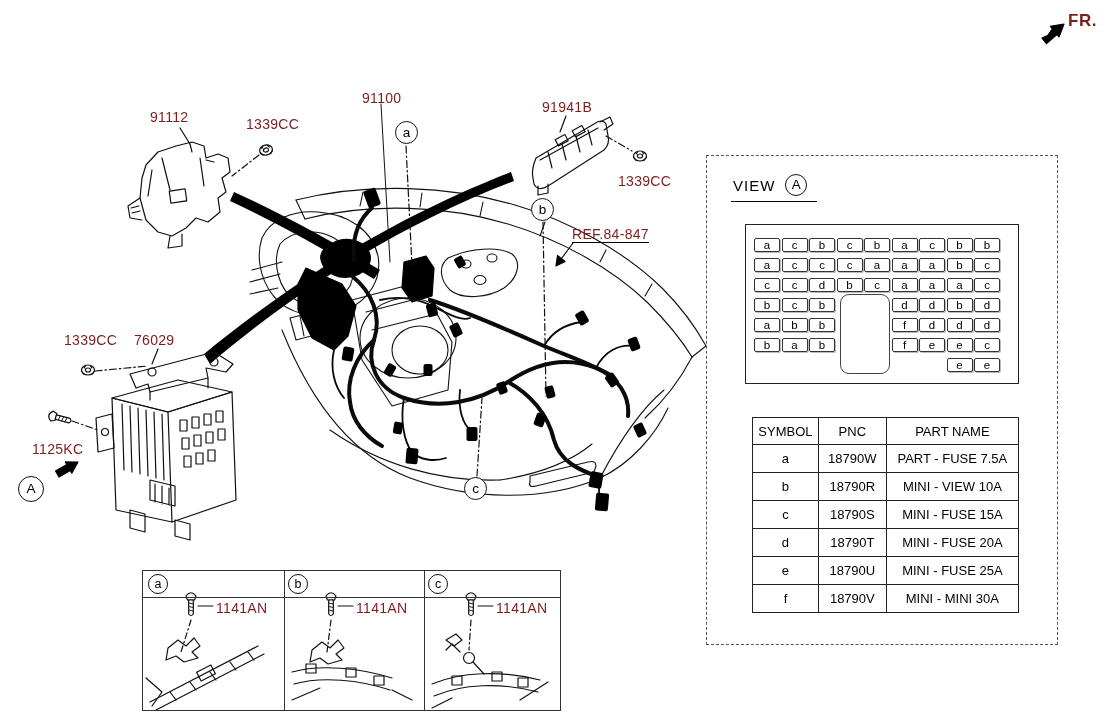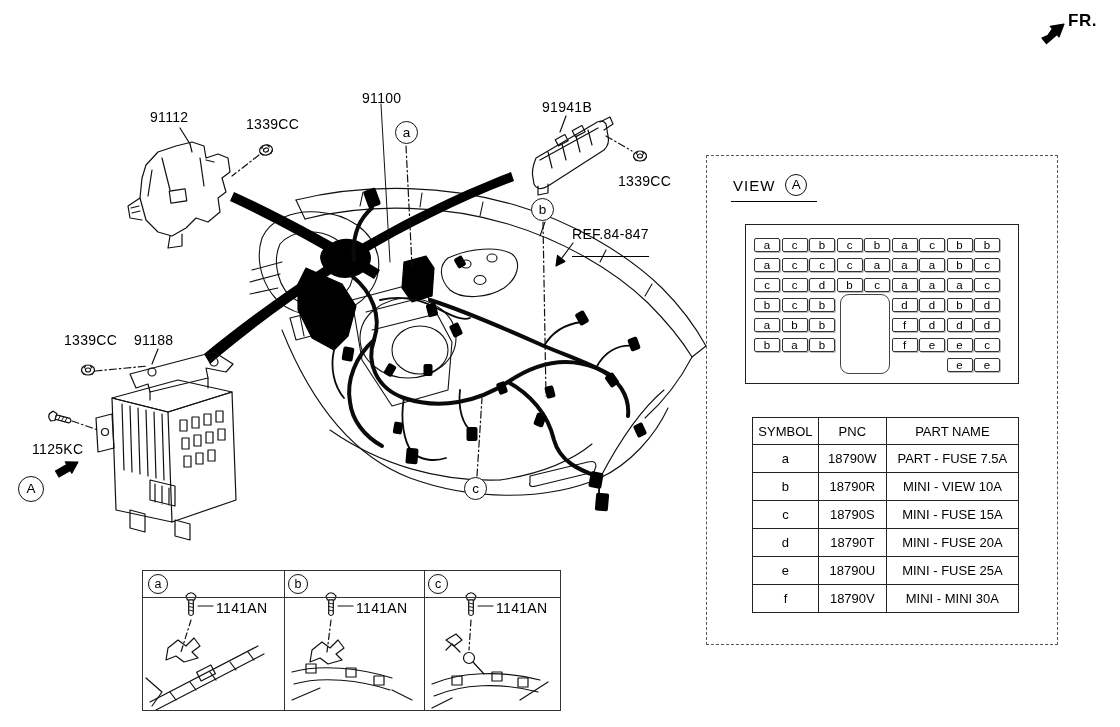--- a/index.html
+++ b/index.html
@@ -3,24 +3,24 @@
 <meta charset="utf-8">
 <style>
   html,body{margin:0;padding:0;background:#ffffff;}
   .canvas{
     position:relative;width:1120px;height:727px;background:#ffffff;
     font-family:"Liberation Sans", sans-serif;color:#000;overflow:hidden;
   }
   svg.art{position:absolute;left:0;top:0;z-index:1;}
   .lbl{
     position:absolute;z-index:3;font-size:14px;letter-spacing:0.3px;
-    white-space:nowrap;color:#000000;
+    white-space:nowrap;color:#7f1d1d;
   }
   .lbl.fr{font-size:17px;font-weight:bold;letter-spacing:0.5px;}
-  .lbl.underlined{border-bottom:1.2px solid #000;padding-bottom:14px;}
+  .lbl.underlined{border-bottom:1.2px solid #000;padding-bottom:0;}
   .callout{
     position:absolute;z-index:3;width:23px;height:23px;border:1.3px solid #111;
     border-radius:50%;text-align:center;line-height:22px;font-size:13.5px;
     background:#fff;box-sizing:border-box;
   }
   .callout.big{width:26px;height:26px;line-height:24px;}
   .callout.small{width:20px;height:20px;line-height:18px;font-size:12.5px;}
   
   .view-panel{
     position:absolute;left:706px;top:155px;width:352px;height:490px;
@@ -277,21 +277,21 @@
   </svg>
 
   <div class="lbl fr" style="left:1068px;top:11px">FR.</div>
   <div class="lbl" style="left:150px;top:109px">91112</div>
   <div class="lbl" style="left:246px;top:116px">1339CC</div>
   <div class="lbl" style="left:362px;top:90px">91100</div>
   <div class="lbl" style="left:542px;top:99px">91941B</div>
   <div class="lbl" style="left:618px;top:173px">1339CC</div>
   <div class="lbl underlined" style="left:572px;top:226px">REF.84-847</div>
   <div class="lbl" style="left:64px;top:332px">1339CC</div>
-  <div class="lbl" style="left:134px;top:332px">91188</div>
+  <div class="lbl" style="left:134px;top:332px">76029</div>
   <div class="lbl" style="left:32px;top:441px">1125KC</div>
 
   <div class="callout" style="left:395px;top:121px">a</div>
   <div class="callout" style="left:531px;top:198px">b</div>
   <div class="callout" style="left:464px;top:477px">c</div>
   <div class="callout big" style="left:18px;top:476px">A</div>
 
   <div class="view-panel">
     <div class="view-title">
       <span class="vt-text">VIEW</span>

